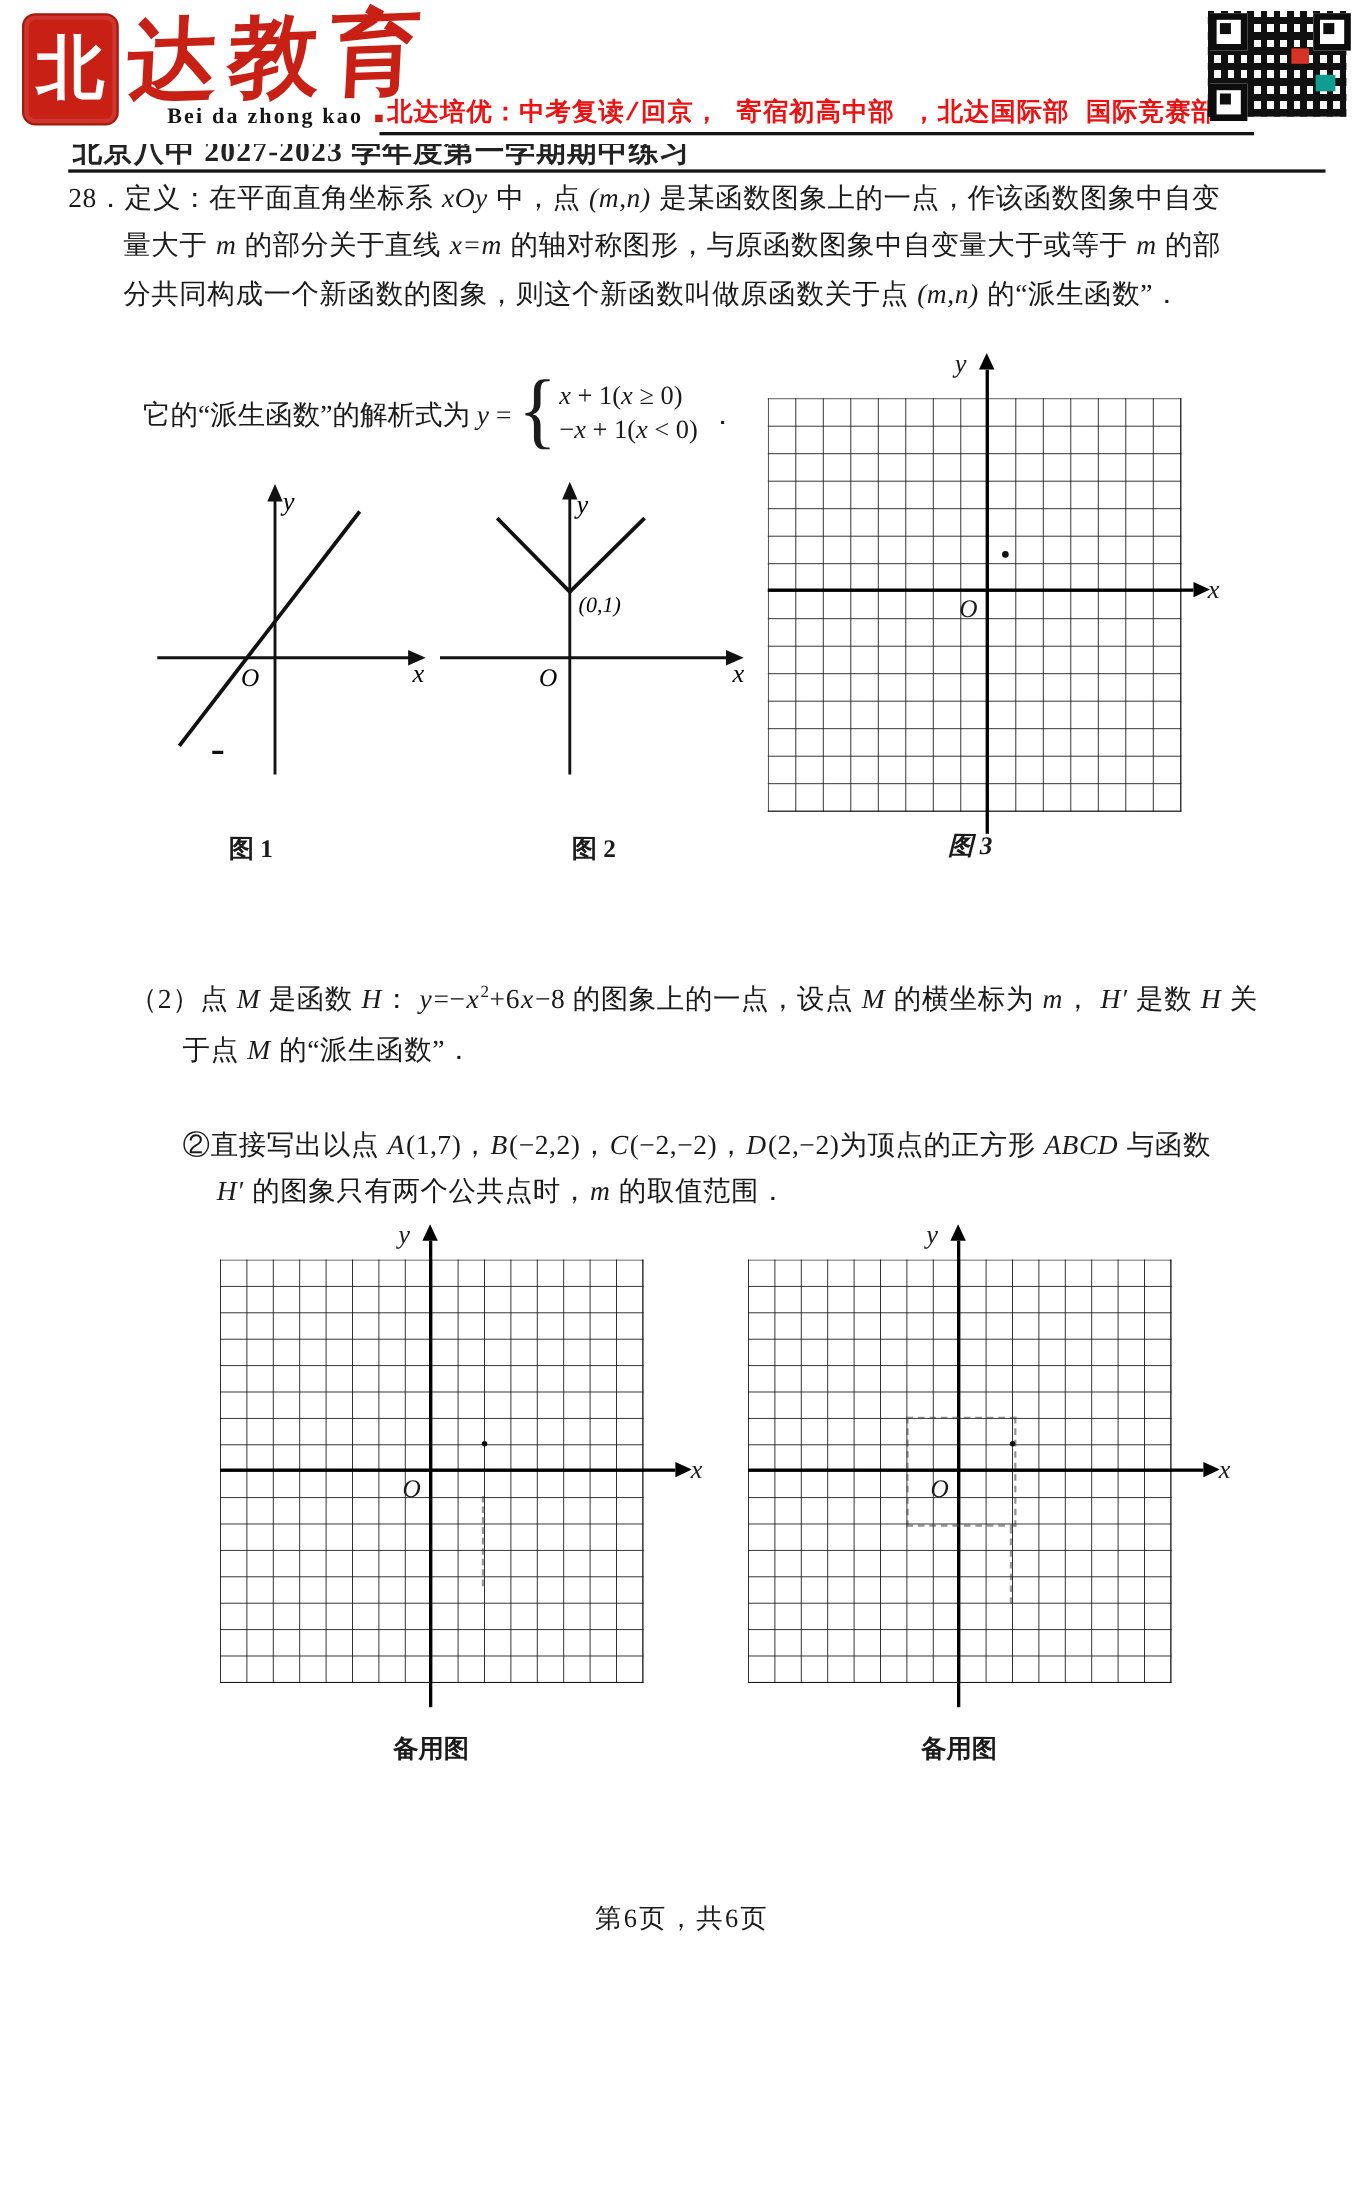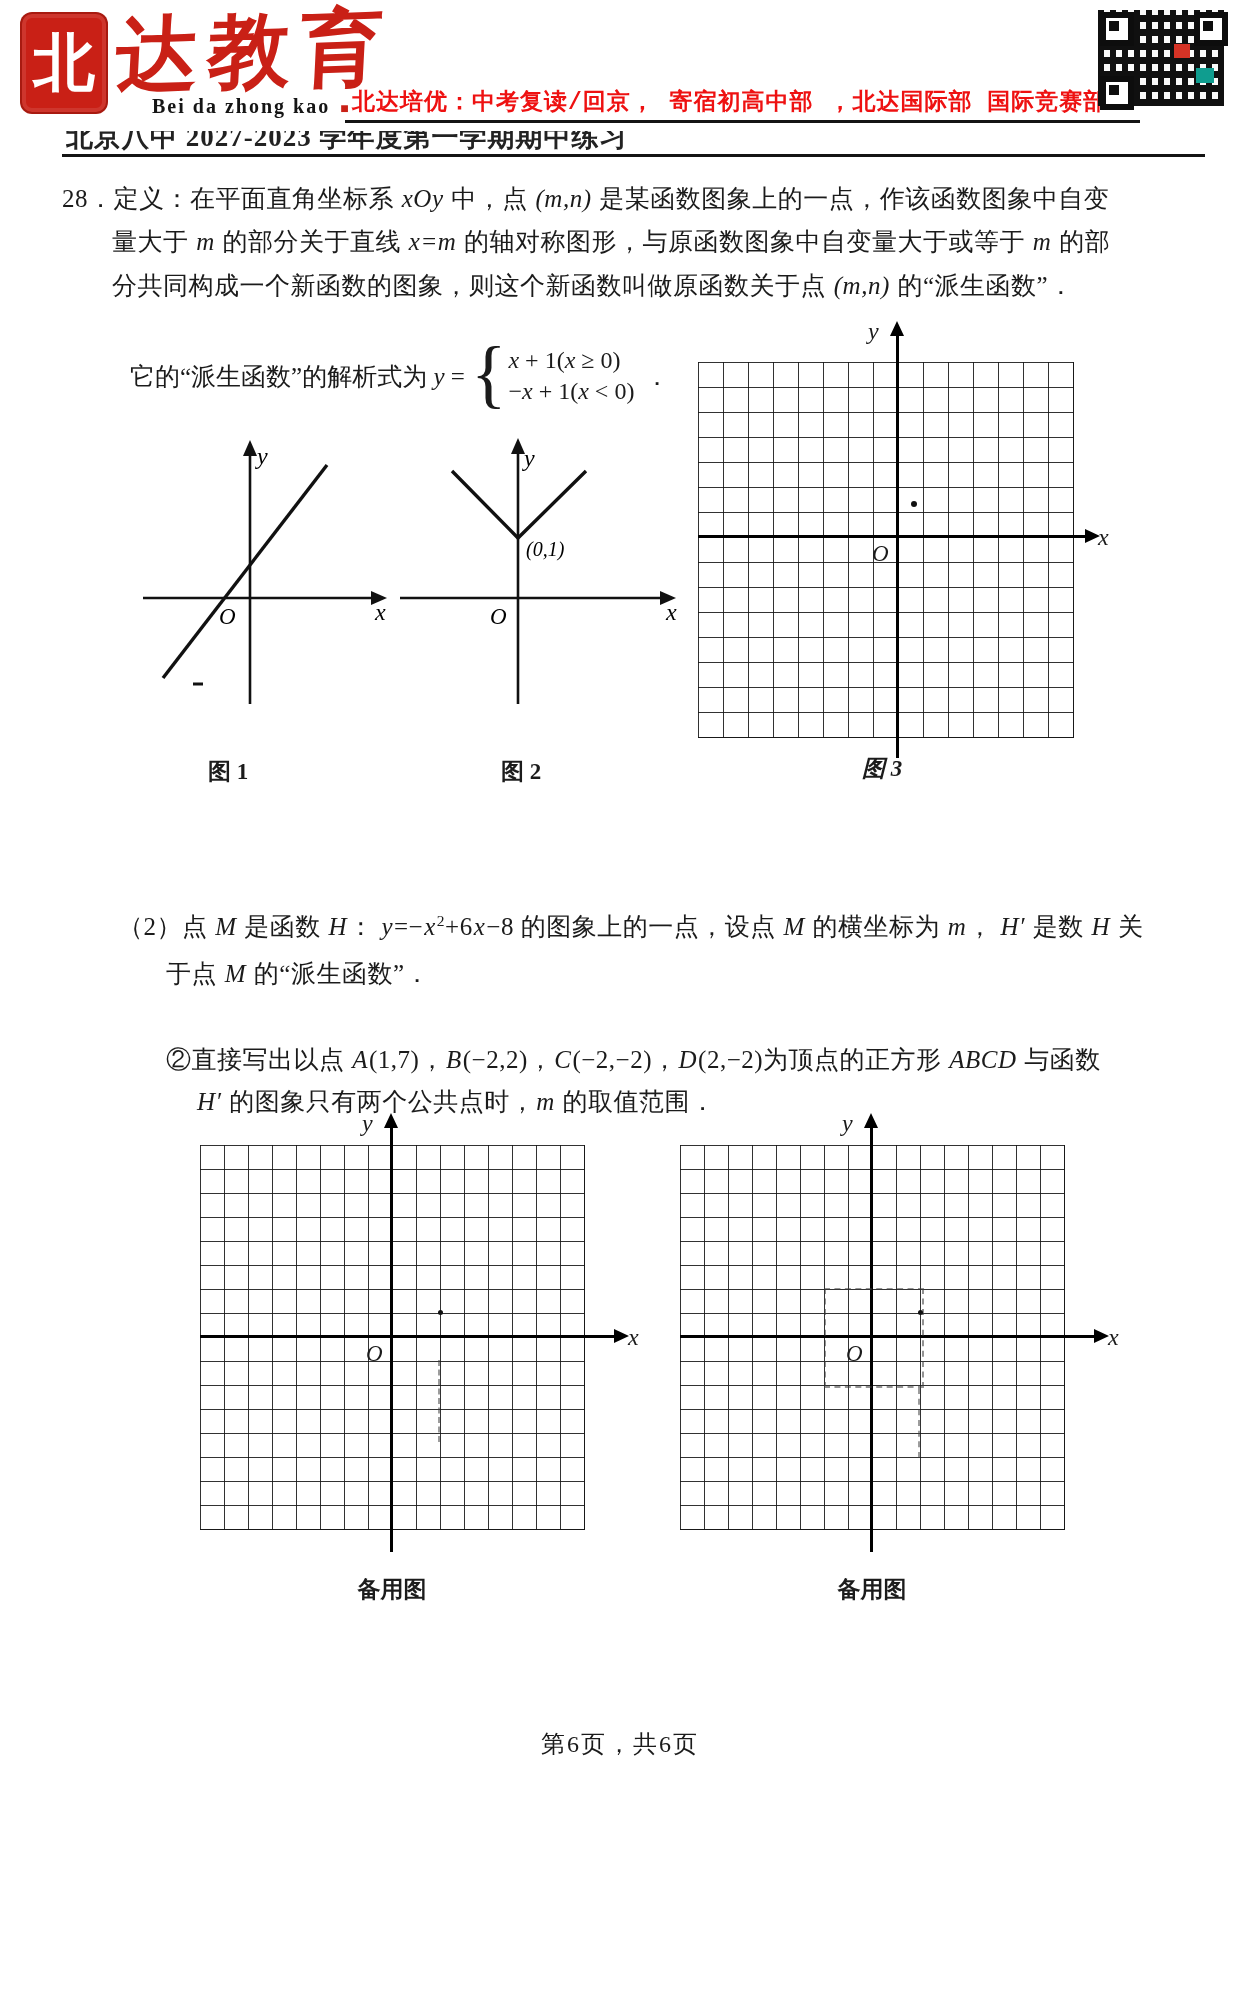--- a/index.html
+++ b/index.html
@@ -1,19 +1,19 @@
 <!DOCTYPE html>
 <html><head>
 <meta charset="utf-8">
 <style>
   html,body{margin:0;padding:0;background:#8a8a8a;}
   .page{position:relative;width:1240px;height:2008px;margin:0 auto;background:#ffffff;
         font-family:"Liberation Serif","DejaVu Serif",serif;color:#1b1b1b;overflow:hidden;}
   .abs{position:absolute;}
-  .t{position:absolute;white-space:nowrap;font-size:25px;letter-spacing:.5px;margin-top:19px;}
+  .t{position:absolute;white-space:nowrap;font-size:25px;letter-spacing:.5px;}
   .t i{font-style:italic;padding:0 1px;}
   .t sup{font-size:62%;vertical-align:super;}
   
   .seal{position:absolute;left:22px;top:14px;width:84px;height:98px;background:#c92016;
         border-radius:10px;box-shadow:inset 0 0 0 4px rgba(255,255,255,.10), 0 0 0 2px #a81a10;
         display:flex;align-items:center;justify-content:center;}
   .seal span{color:#fff;font-size:62px;font-weight:bold;line-height:1;}
   .brand{position:absolute;left:116px;top:0px;height:104px;display:flex;align-items:center;
          color:#c92016;font-size:82px;font-weight:bold;letter-spacing:10px;
          transform:skewX(-5deg) rotate(-2deg);}
@@ -141,21 +141,21 @@
     <div class="arr-up" style="left:890px;top:321px;"></div>
     <div class="haxis" style="left:698px;top:535px;width:387px;"></div>
     <div class="arr-right" style="left:1085px;top:529px;"></div>
     <span class="axlabel" style="left:868px;top:318px;">y</span>
     <span class="axlabel" style="left:1098px;top:524px;">x</span>
     <span class="olabel" style="left:872px;top:541px;">O</span>
     <div class="dotpt" style="left:911px;top:501px;"></div>
   </div>
 
   <div class="cap" style="left:168px;top:756px;">图 1</div>
-  <div class="cap" style="left:461px;top:756px;">图 2</div>
+  <div class="cap" style="left:440px;top:756px;text-align:right;">图 2</div>
   <div class="cap" style="left:822px;top:753px;font-style:italic;">图 3</div>
 
   <div class="t" style="left:118px;top:891px;"><span>（2）点 </span><i>M</i><span> 是函数 </span><i>H</i><span>： </span><i>y</i><span>=−</span><i>x</i><sup>2</sup><span>+6</span><i>x</i><span>−8 的图象上的一点，设点 </span><i>M</i><span> 的横坐标为 </span><i>m</i><span>， </span><i>H′</i><span> 是数 </span><i>H</i><span> 关</span></div>
   <div class="t" style="left:166px;top:938px;"><span>于点 </span><i>M</i><span> 的“派生函数”．</span></div>
   <div class="t" style="left:166px;top:1024px;"><span>②直接写出以点 </span><i>A</i><span>(1,7)，</span><i>B</i><span>(−2,2)，</span><i>C</i><span>(−2,−2)，</span><i>D</i><span>(2,−2)为顶点的正方形 </span><i>ABCD</i><span> 与函数</span></div>
   <div class="t" style="left:196px;top:1066px;"><i>H′</i><span> 的图象只有两个公共点时，</span><i>m</i><span> 的取值范围．</span></div>
 
   <div>
     <div class="grid c24" style="left:200px;top:1145px;width:384px;height:384px;"></div>
     <div class="vaxis" style="left:390px;top:1128px;height:424px;"></div>

